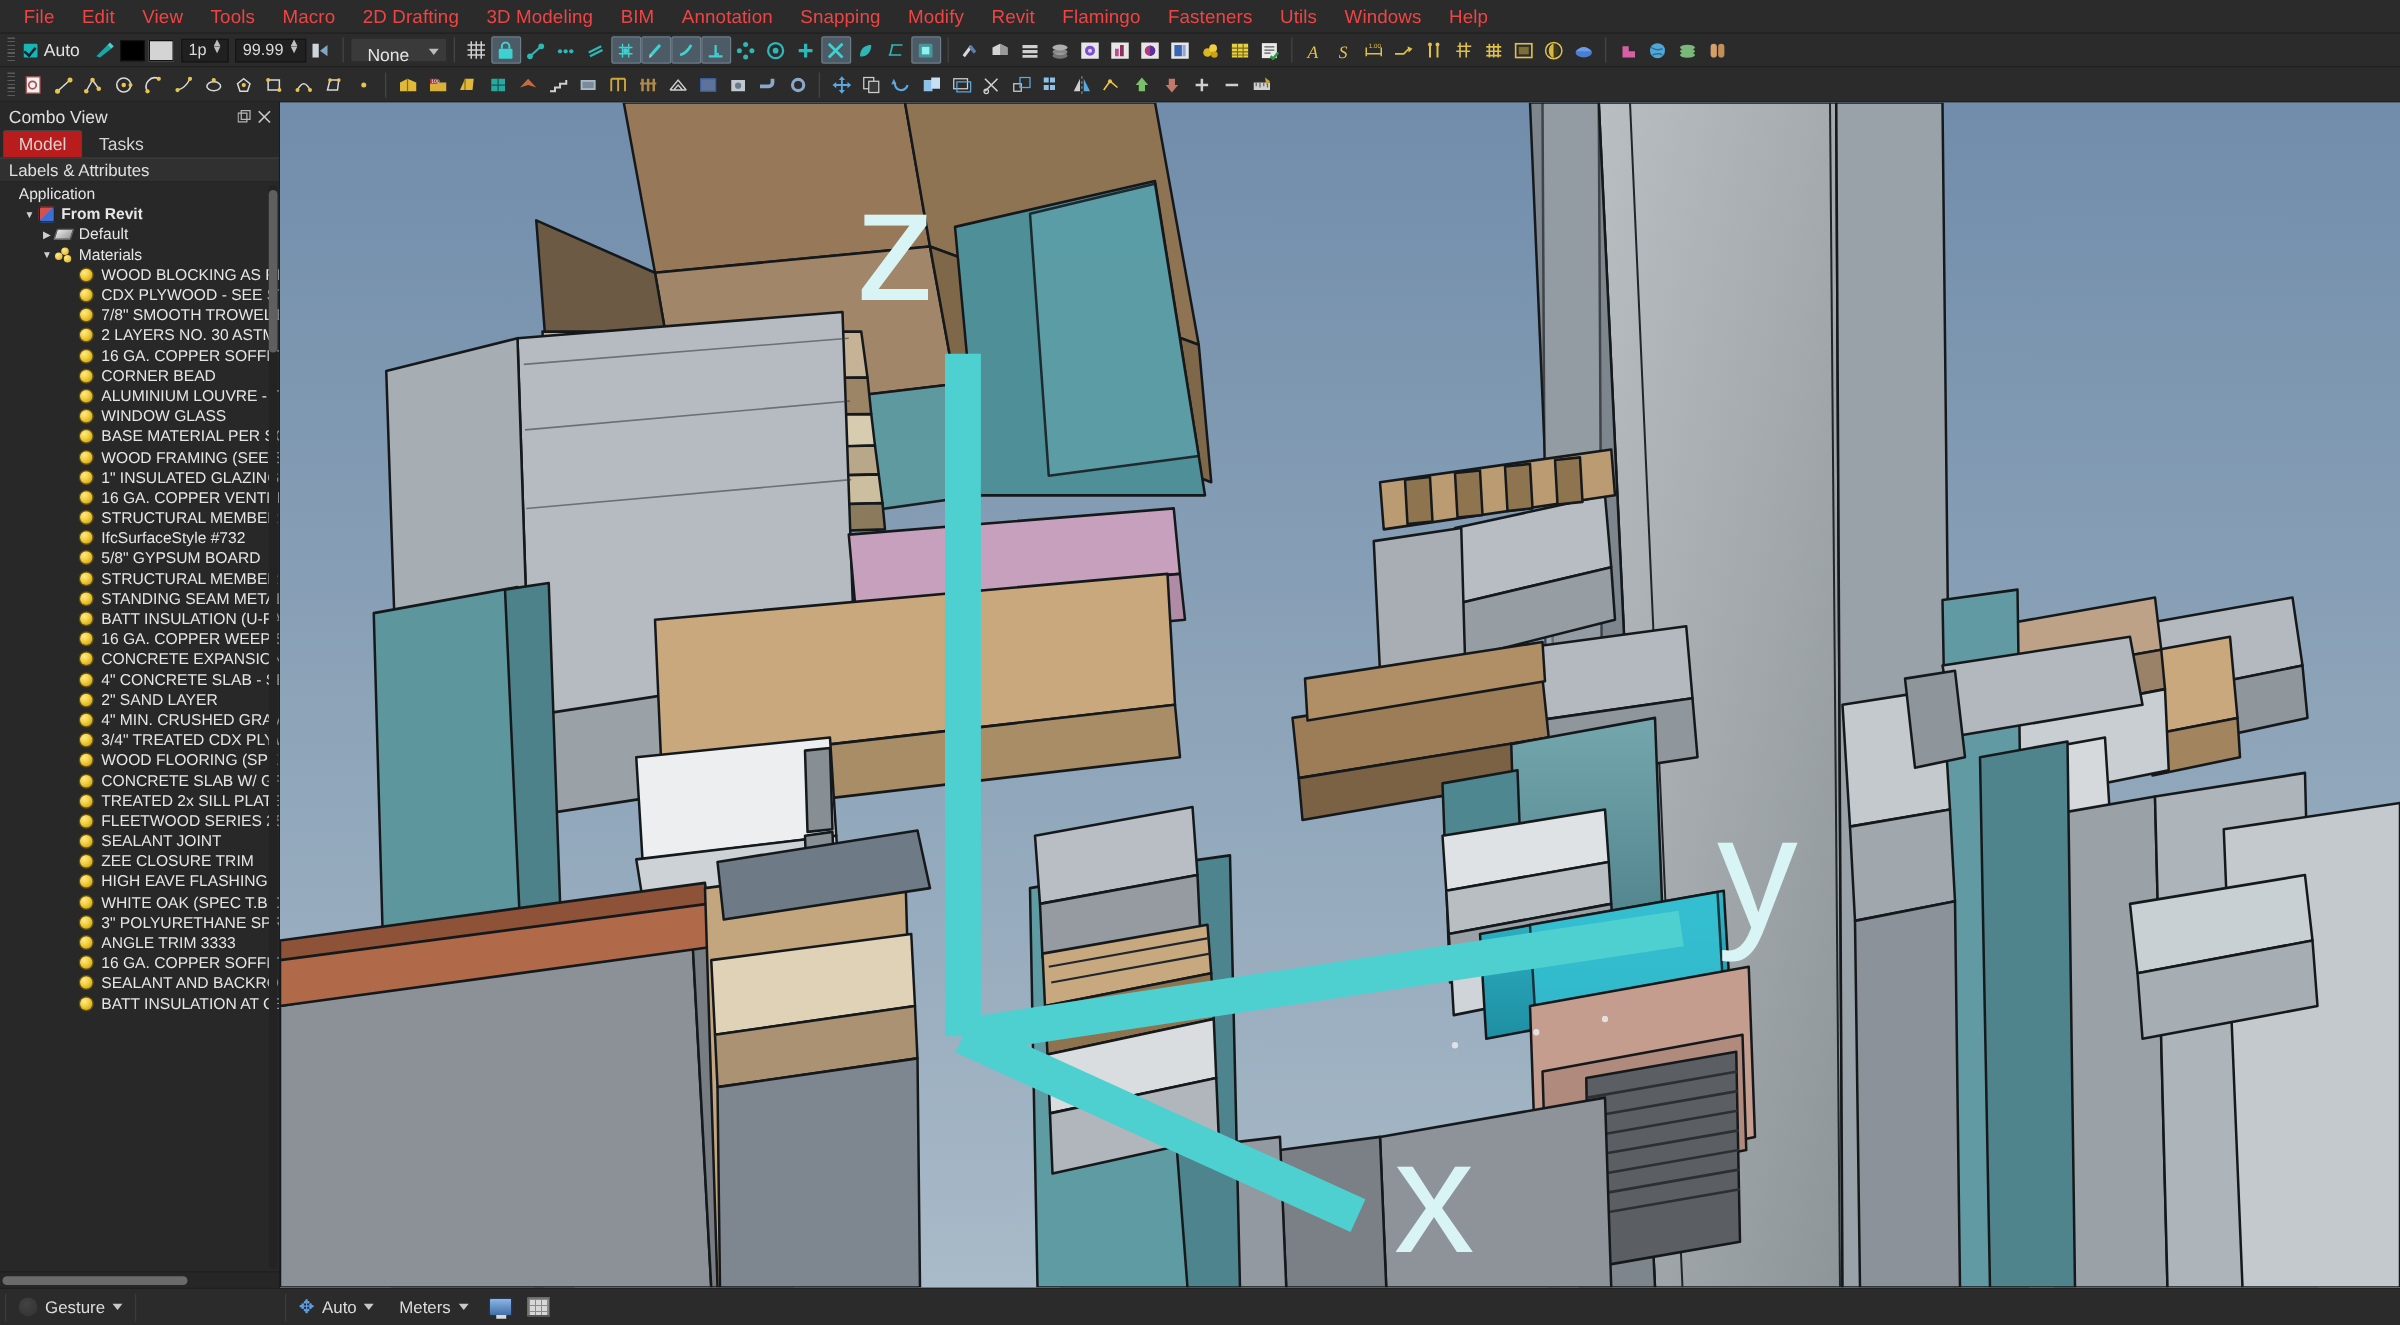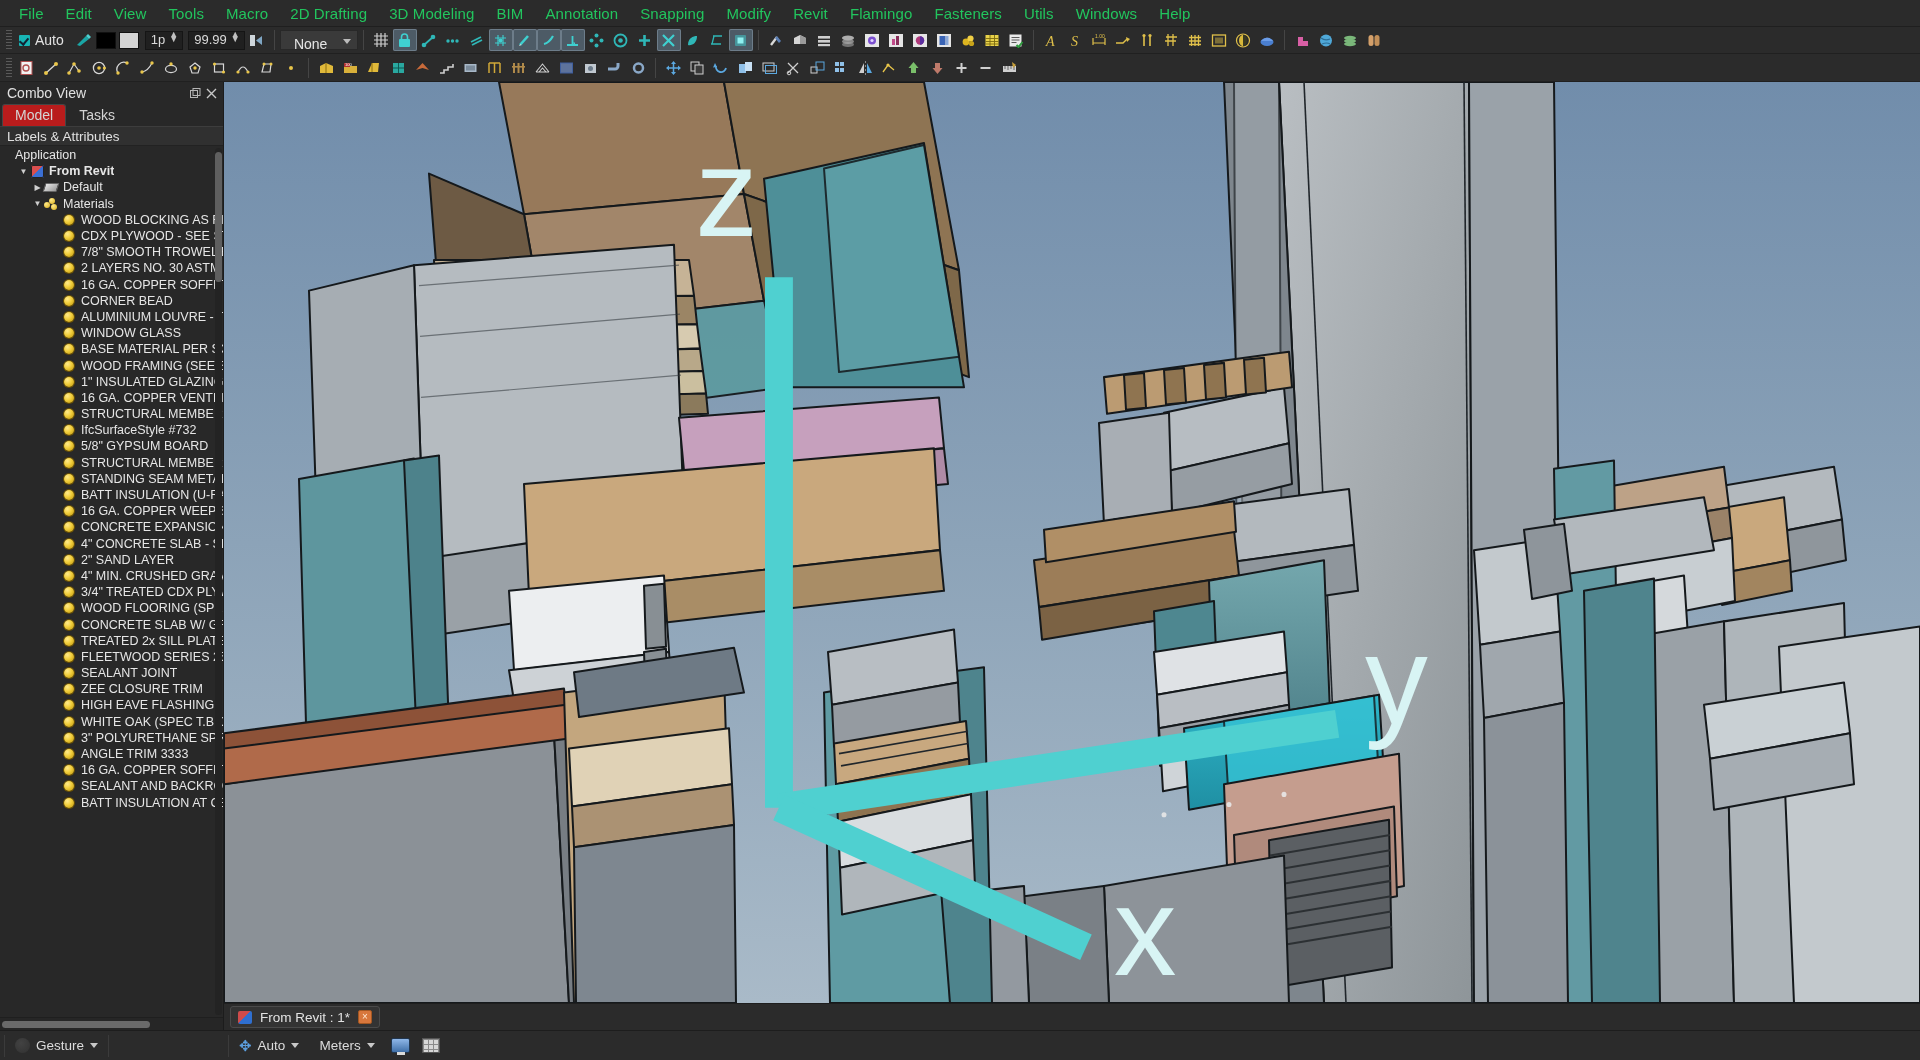--- a/index.html
+++ b/index.html
@@ -12,21 +12,21 @@
     color: #d8d8d8;
   }
   #app { width: 1920px; height: 1060px; display: flex; flex-direction: column; position: relative; }
 
   
   .menubar {
     height: 27px; background: #2b2b2b; display: flex; align-items: center;
     padding-left: 8px; flex: 0 0 27px; border-bottom: 1px solid #1f1f1f;
   }
   .menubar .mi {
-    font-size: 15px; color: #22c55e; padding: 3px 11px; cursor: default;
+    font-size: 15px; color: #ef4444; padding: 3px 11px; cursor: default;
     white-space: nowrap; letter-spacing: .1px; text-align: right;
   }
 
   
   .tbrow {
     background: #2b2b2b; display: flex; align-items: center; gap: 0px;
     padding: 0 4px; border-bottom: 1px solid #202020;
   }
   .tbrow.r1 { height: 27px; flex: 0 0 27px; }
   .tbrow.r2 { height: 28px; flex: 0 0 28px; }
@@ -1321,27 +1321,20 @@
             <line x1="12" y1="52" x2="12" y2="14" stroke="#4fd0d0"></line>
             <line x1="12" y1="52" x2="52" y2="46" stroke="#4fd0d0"></line>
             <line x1="12" y1="52" x2="34" y2="62" stroke="#4fd0d0"></line>
           </g>
           <text x="6" y="11" font-size="9" fill="#d8f4f4" font-family="Liberation Sans, sans-serif">z</text>
           <text x="54" y="46" font-size="9" fill="#d8f4f4" font-family="Liberation Sans, sans-serif">y</text>
           <text x="36" y="64" font-size="9" fill="#d8f4f4" font-family="Liberation Sans, sans-serif">x</text>
         </svg>
       </div>
 
-      <div class="tabstrip">
-        <div class="doctab">
-          <span class="dicon"></span>
-          <span>From Revit : 1*</span>
-          <span class="closebtn">×</span>
-        </div>
-      </div>
     </div>
   </div>
 
   <div class="statusbar">
     <div class="sgroup">
       <span class="gesture-icon"></span>
       <span>Gesture</span>
       <span class="caret"></span>
     </div>
     <div class="sgroup" style="width:120px"></div>

